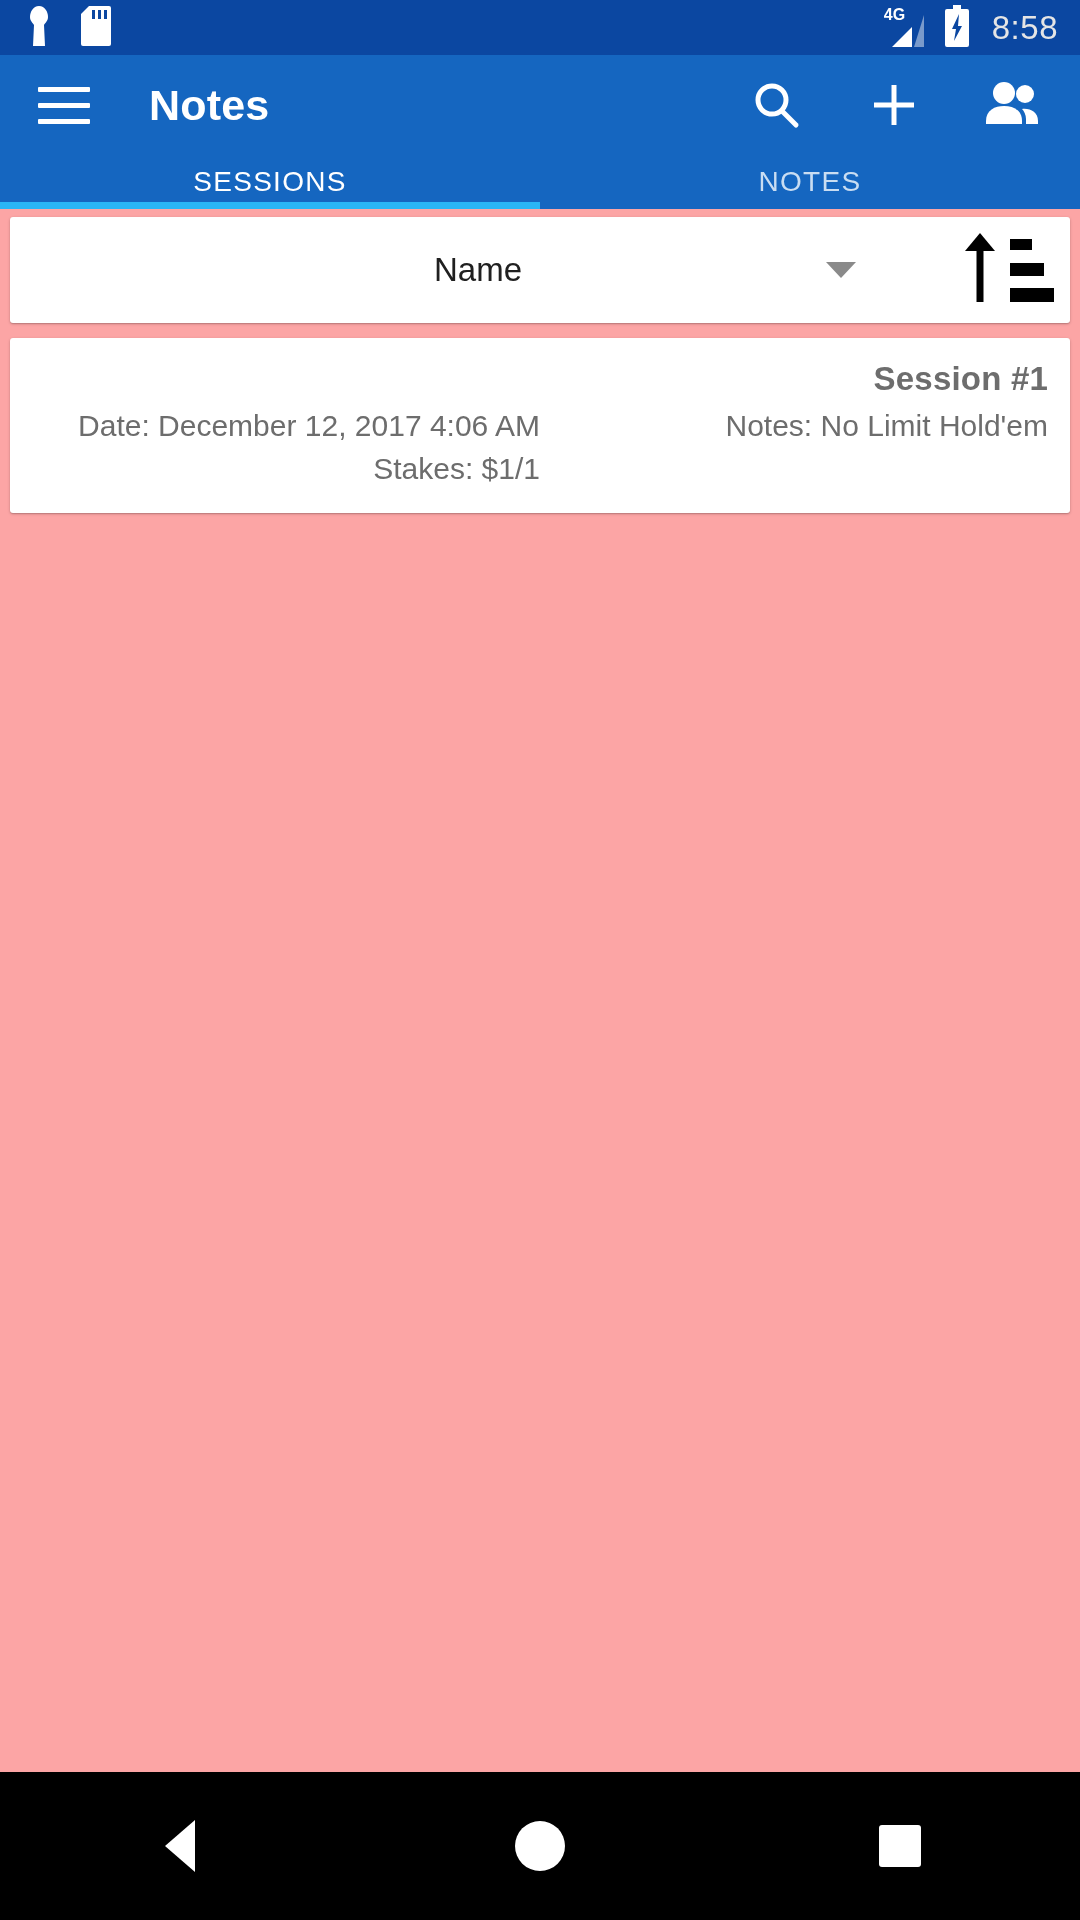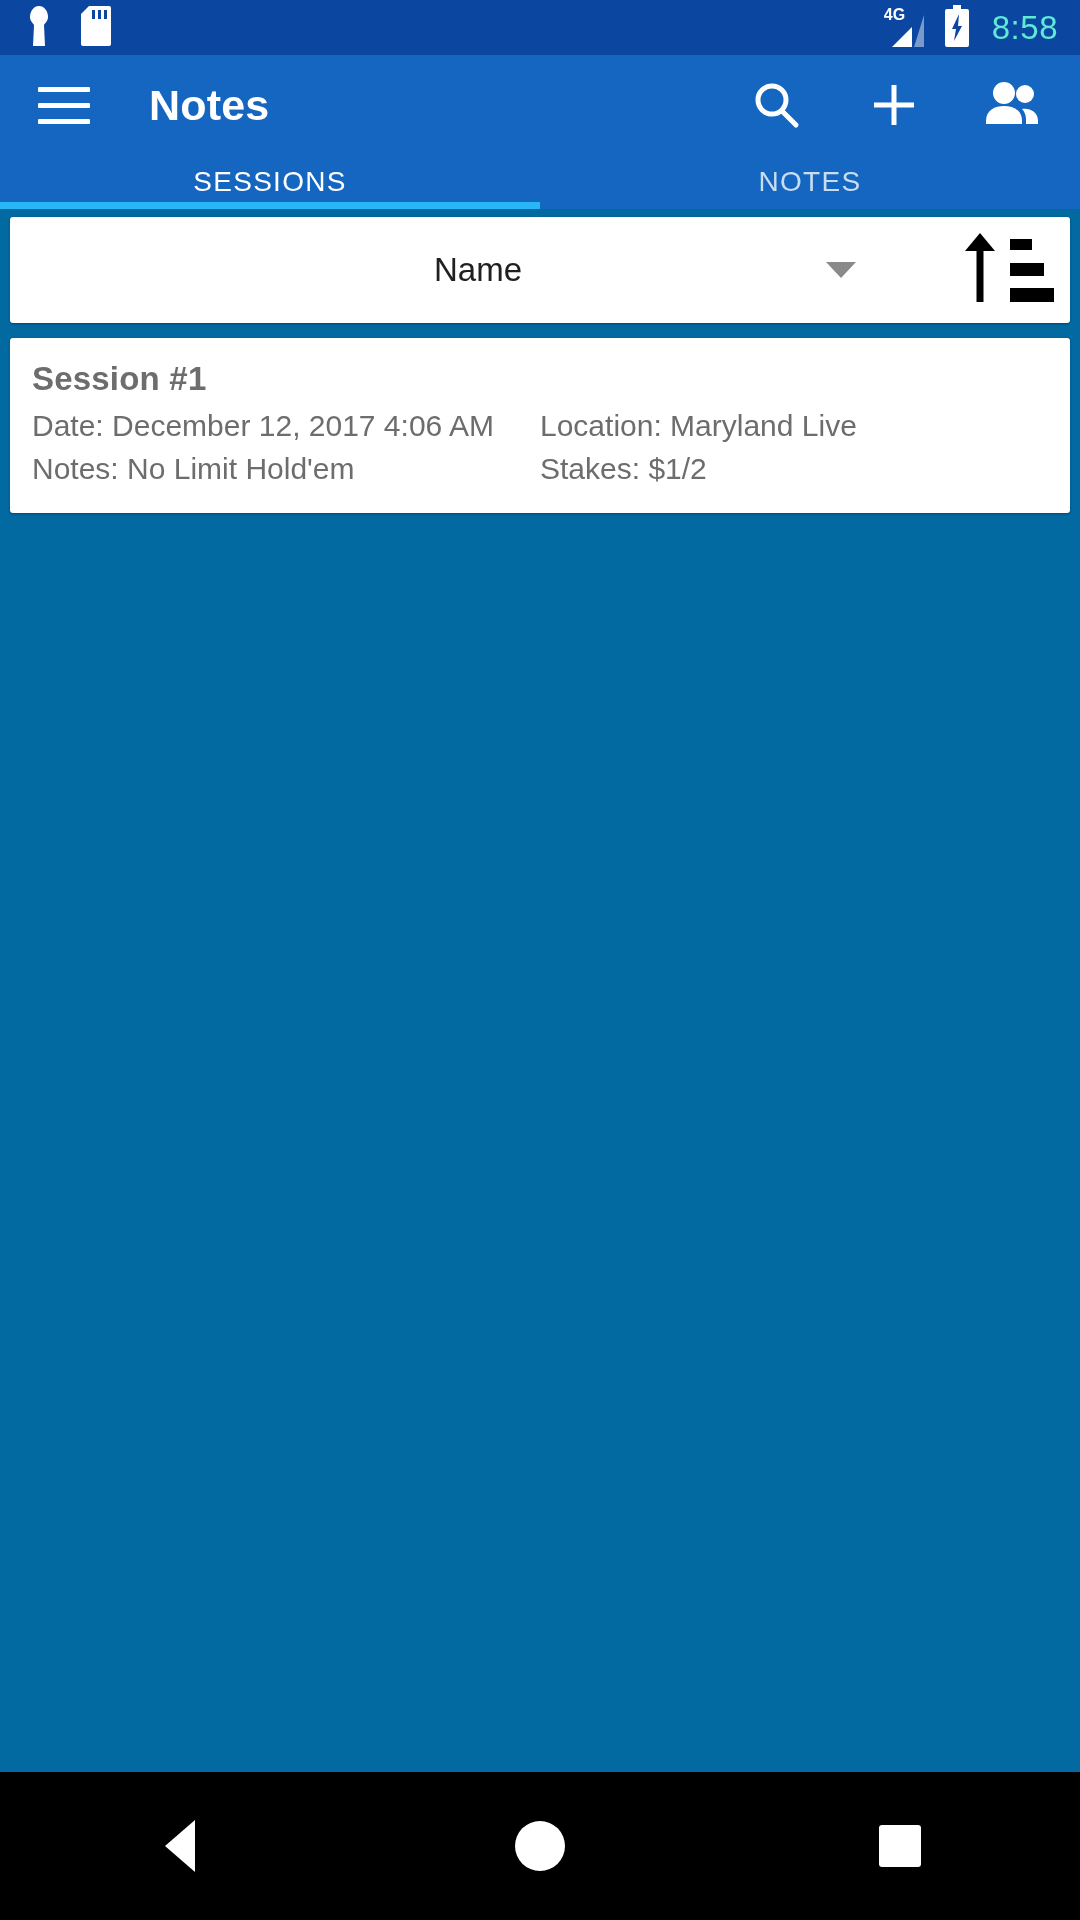--- a/index.html
+++ b/index.html
@@ -13,21 +13,21 @@
 
   
   .status-bar {
     height:55px; background:#0b47a1; flex:none;
     display:flex; align-items:center; justify-content:space-between;
     padding:0 22px 0 24px;
   }
   .status-left { display:flex; align-items:center; gap:26px; }
   .status-right { display:flex; align-items:center; gap:16px; }
   .status-clock {
-    color:#5eead4; font-size:33px; font-weight:400; letter-spacing:0.5px;
+    color:#e5e5e5; font-size:33px; font-weight:400; letter-spacing:0.5px;
     margin-left:6px;
   }
   .sig-wrap { position:relative; width:42px; height:38px; }
   .sig-4g {
     position:absolute; top:-3px; left:-2px;
     color:#ffffff; font-size:16px; font-weight:700; letter-spacing:0px;
   }
 
   
   .app-bar {
@@ -53,21 +53,21 @@
     flex:1 1 50%; display:flex; align-items:center; justify-content:center;
     font-size:28px; letter-spacing:1.3px; font-weight:500;
   }
   .tab.active { color:#ffffff; }
   .tab.inactive { color:#c9ddf2; }
   .tab-indicator {
     position:absolute; bottom:0; left:0; width:50%; height:7px; background:#29b6f6;
   }
 
   
-  .content { flex:1 1 auto; background:#0369a1; padding:8px 10px 0 10px; overflow:hidden; }
+  .content { flex:1 1 auto; background:#fca5a5; padding:8px 10px 0 10px; overflow:hidden;text-align:right; }
 
   .card {
     background:#ffffff; border-radius:3px;
     box-shadow:0 1px 3px rgba(0,0,0,0.22), 0 1px 1px rgba(0,0,0,0.10);
     margin-bottom:15px;
   }
 
   
   .sort-card { height:106px; display:flex; align-items:stretch; }
   .spinner {
@@ -203,23 +203,22 @@
           </svg>
         </span>
       </div>
     </div>
 
     <div>
       <div class="card session-card">
         <div class="session-title">Session #1</div>
         <div class="session-grid">
           <div class="session-cell">Date: December 12, 2017 4:06 AM</div>
-          <div class="session-cell">Location: Maryland Live</div>
           <div class="session-cell">Notes: No Limit Hold'em</div>
-          <div class="session-cell">Stakes: $1/2</div>
+          <div class="session-cell">Stakes: $1/1</div>
         </div>
       </div>
     </div>
 
   </div>
 
   <div class="nav-bar">
     <div class="nav-btn">
       <span class="nav-back"></span>
     </div>

